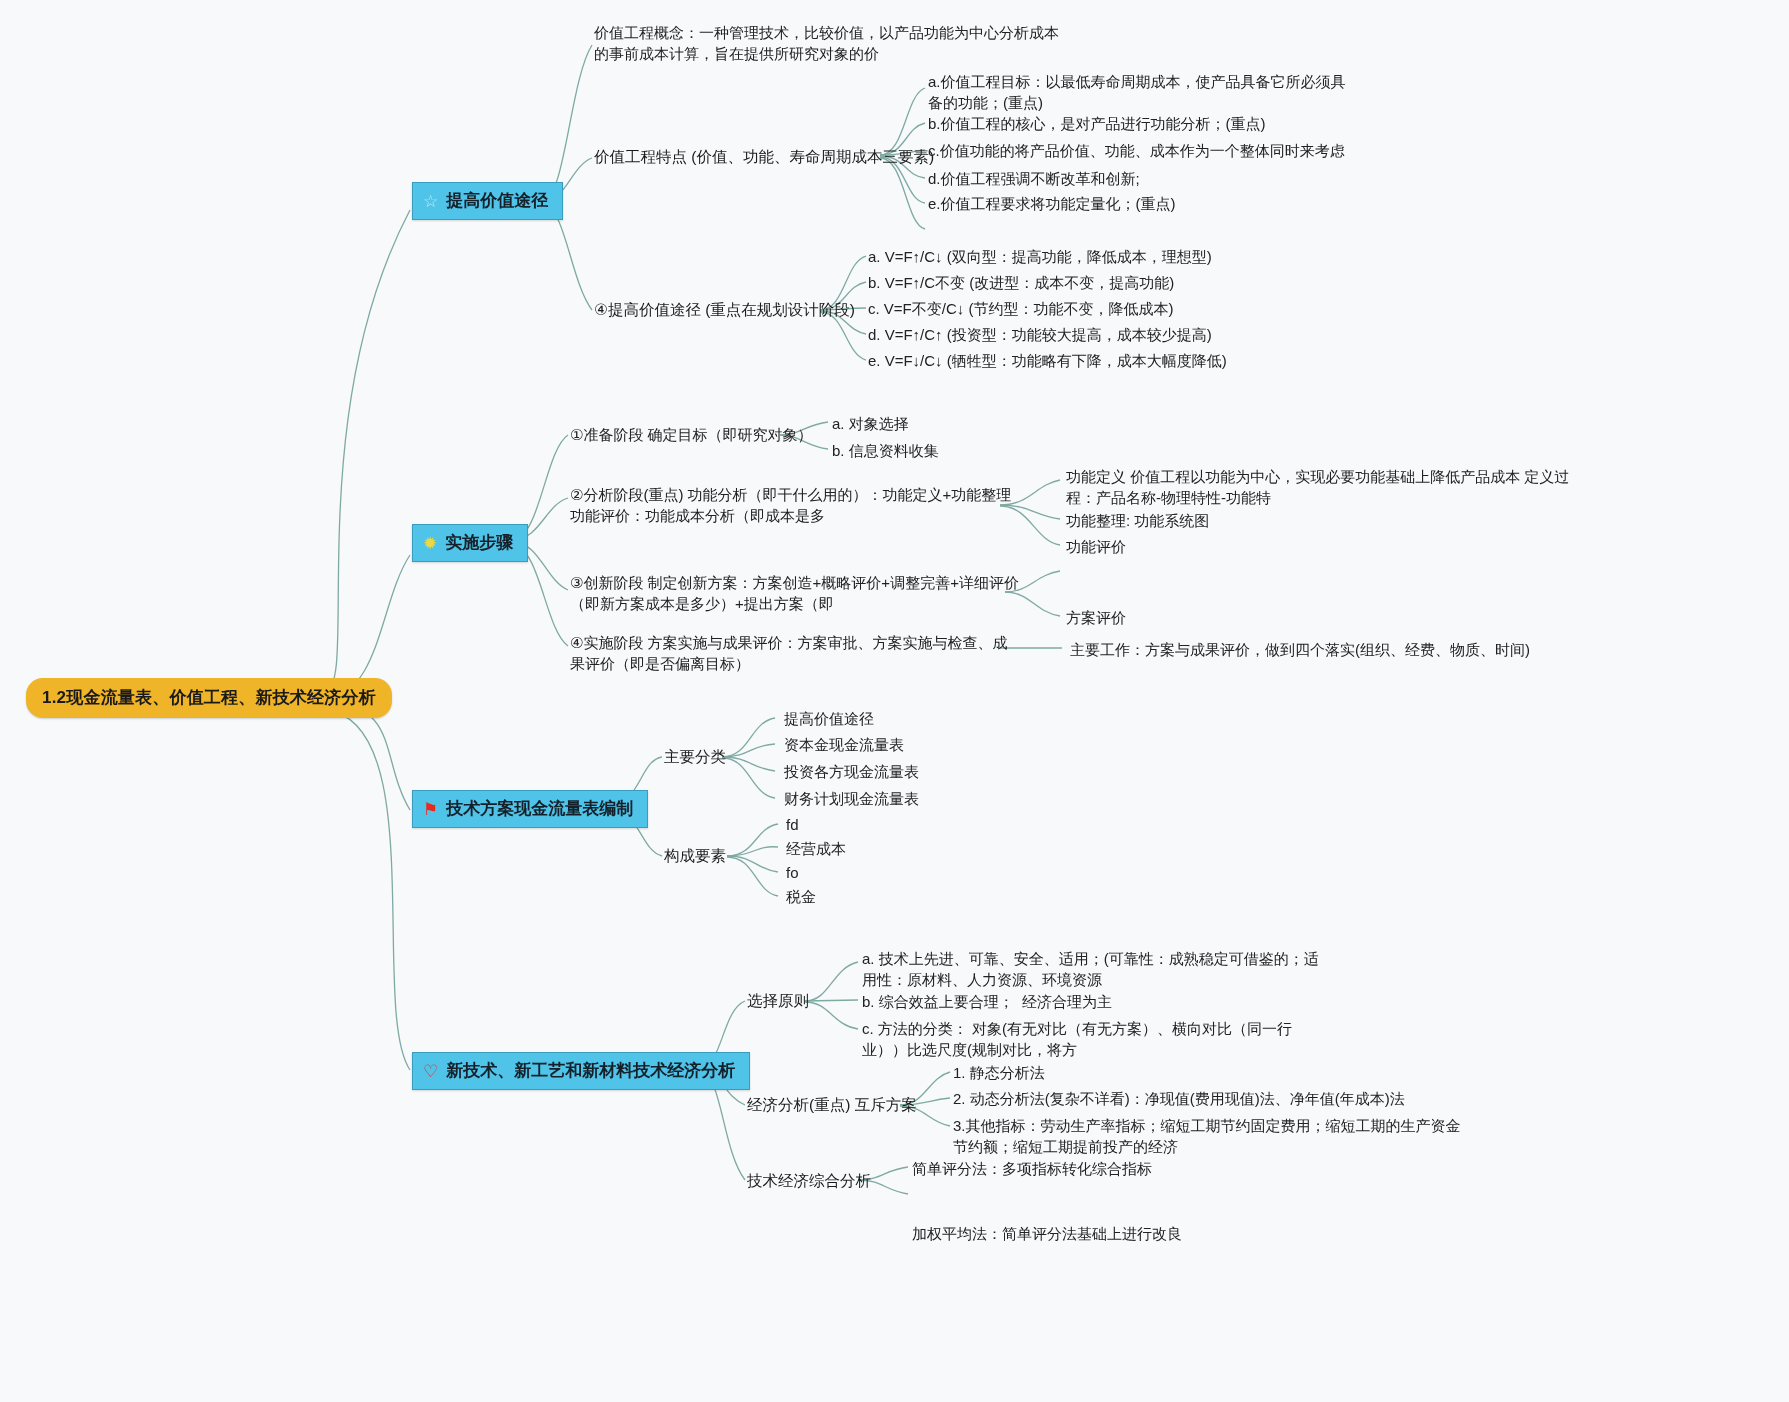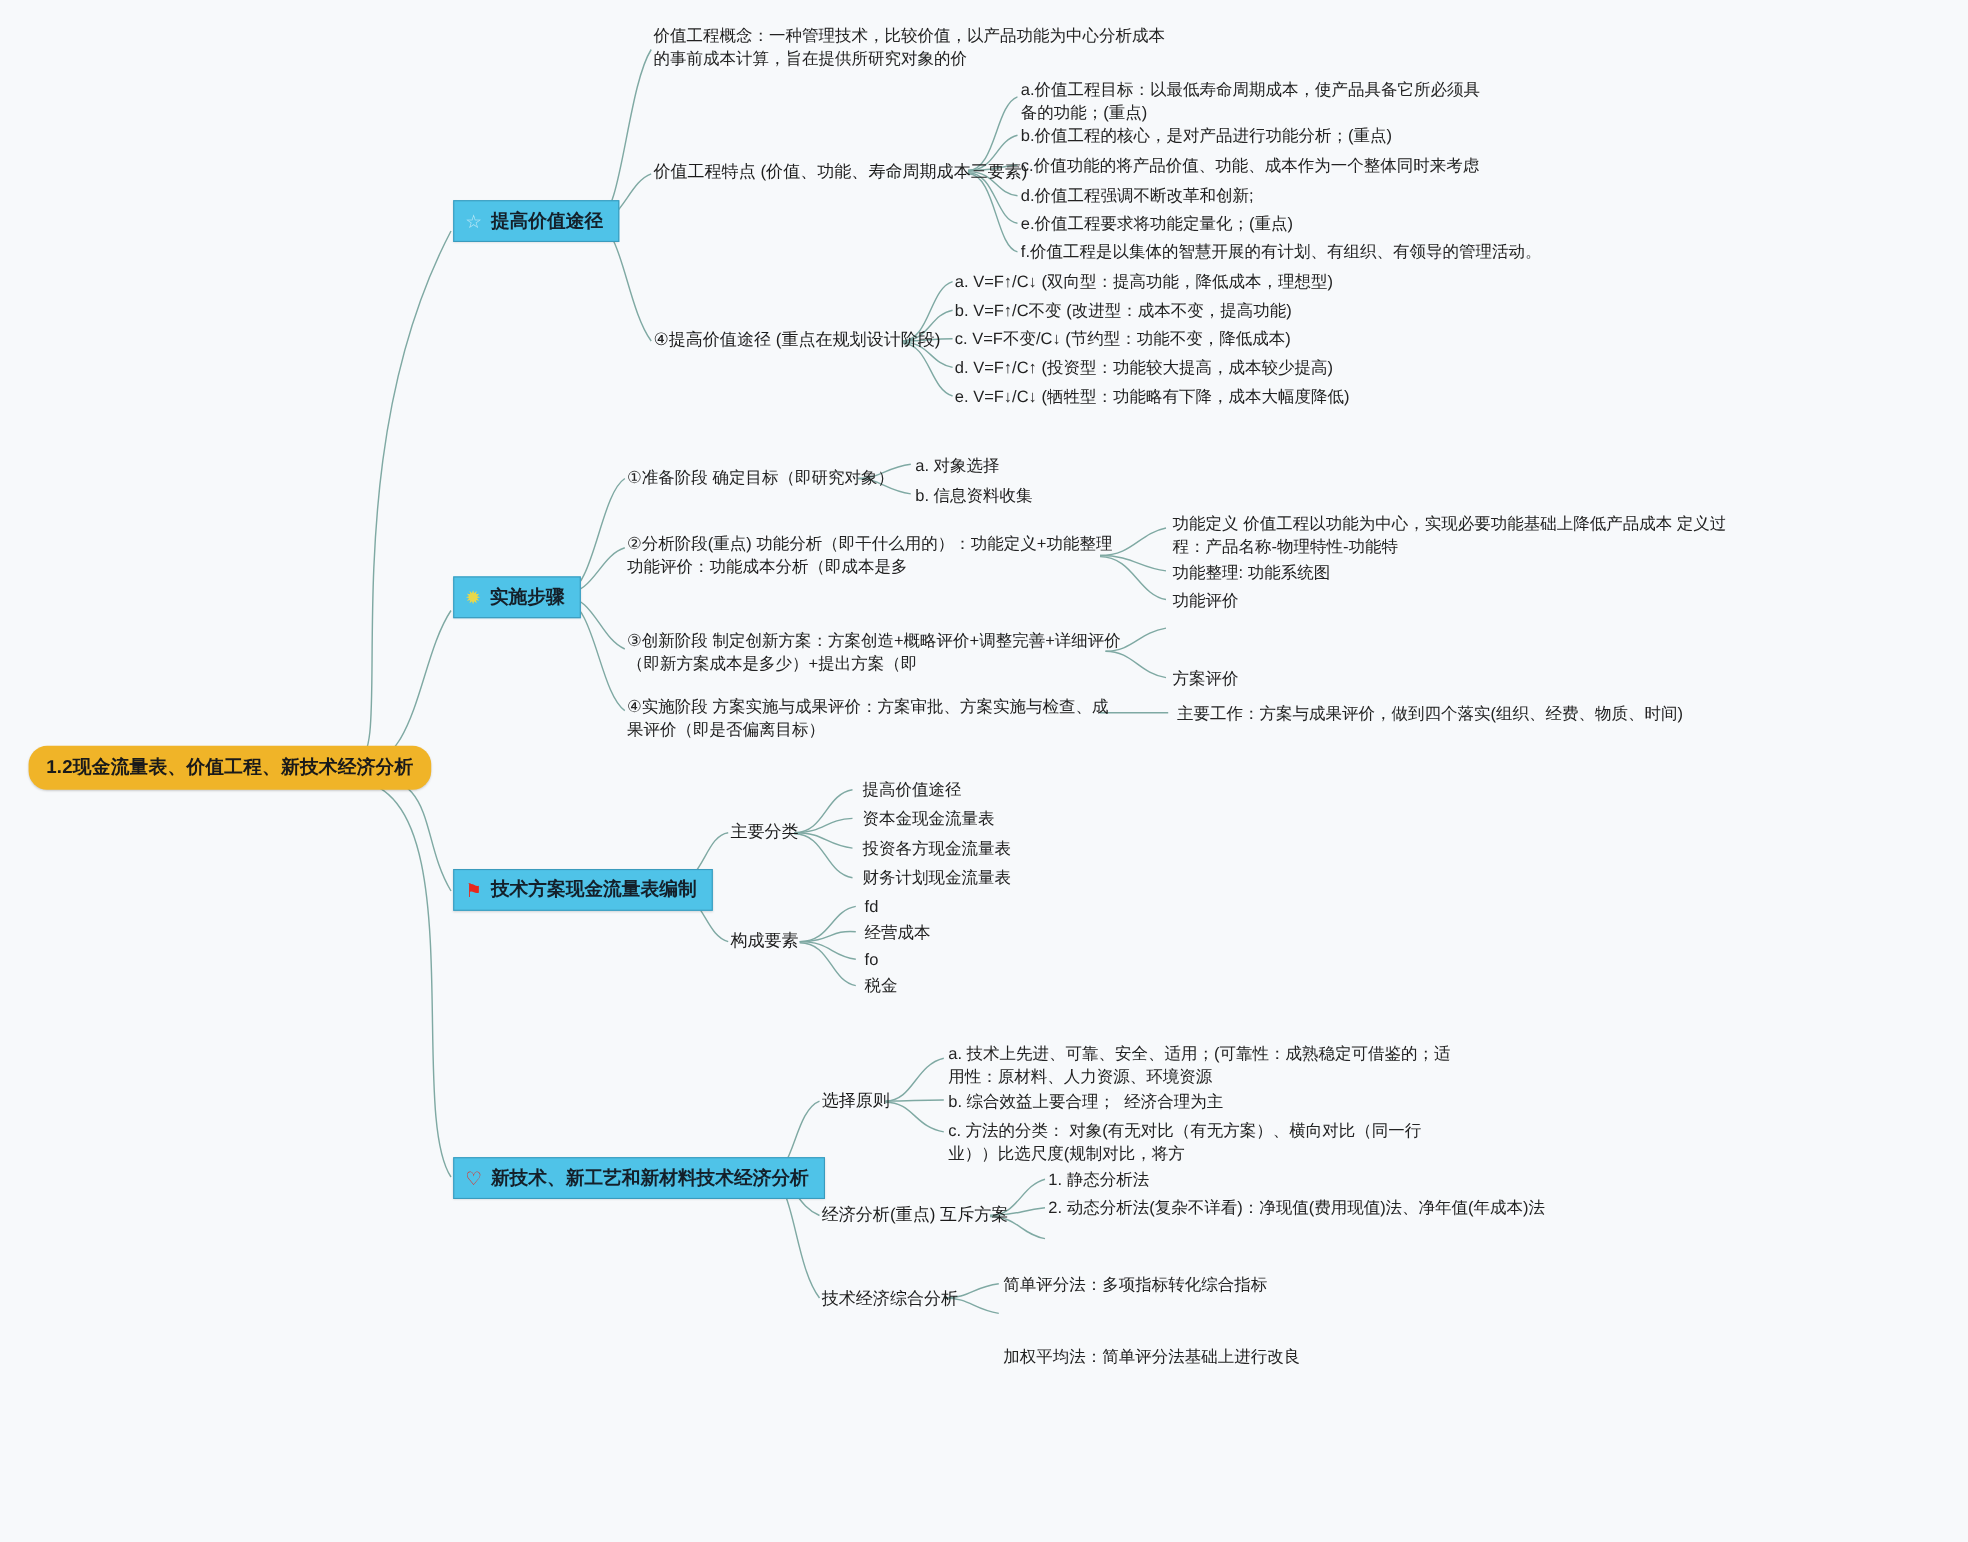--- a/index.html
+++ b/index.html
@@ -139,21 +139,20 @@
 
   <div class="node t w-b" style="left:594px;top:22px;">价值工程概念：一种管理技术，比较价值，以产品功能为中心分析成本的事前成本计算，旨在提供所研究对象的价</div>
 
   <div class="node lbl" style="left:594px;top:146px;">价值工程特点 (价值、功能、寿命周期成本三要素)</div>
 
   <div class="node t w-c" style="left:928px;top:71px;">a.价值工程目标：以最低寿命周期成本，使产品具备它所必须具备的功能；(重点)</div>
   <div class="node t" style="left:928px;top:113px;">b.价值工程的核心，是对产品进行功能分析；(重点)</div>
   <div class="node t" style="left:928px;top:140px;">c.价值功能的将产品价值、功能、成本作为一个整体同时来考虑</div>
   <div class="node t" style="left:928px;top:168px;">d.价值工程强调不断改革和创新;</div>
   <div class="node t" style="left:928px;top:193px;">e.价值工程要求将功能定量化；(重点)</div>
-  <div class="node t" style="left:928px;top:219px;">f.价值工程是以集体的智慧开展的有计划、有组织、有领导的管理活动。</div>
 
   <div class="node lbl" style="left:594px;top:299px;">④提高价值途径 (重点在规划设计阶段)</div>
 
   <div class="node t" style="left:868px;top:246px;">a. V=F↑/C↓ (双向型：提高功能，降低成本，理想型)</div>
   <div class="node t" style="left:868px;top:272px;">b. V=F↑/C不变 (改进型：成本不变，提高功能)</div>
   <div class="node t" style="left:868px;top:298px;">c. V=F不变/C↓ (节约型：功能不变，降低成本)</div>
   <div class="node t" style="left:868px;top:324px;">d. V=F↑/C↑ (投资型：功能较大提高，成本较少提高)</div>
   <div class="node t" style="left:868px;top:350px;">e. V=F↓/C↓ (牺牲型：功能略有下降，成本大幅度降低)</div>
 
   <div class="node branch" style="left:412px;top:524px;">
@@ -199,18 +198,19 @@
   </div>
 
   <div class="node lbl" style="left:747px;top:990px;">选择原则</div>
   <div class="node t w-g" style="left:862px;top:948px;">a. 技术上先进、可靠、安全、适用；(可靠性：成熟稳定可借鉴的；适用性：原材料、人力资源、环境资源</div>
   <div class="node t" style="left:862px;top:991px;">b. 综合效益上要合理；  经济合理为主</div>
   <div class="node t w-e" style="left:862px;top:1018px;">c. 方法的分类： 对象(有无对比（有无方案）、横向对比（同一行业））比选尺度(规制对比，将方</div>
 
   <div class="node lbl" style="left:747px;top:1094px;text-align:right;">经济分析(重点) 互斥方案</div>
   <div class="node t" style="left:953px;top:1062px;">1. 静态分析法</div>
   <div class="node t" style="left:953px;top:1088px;">2. 动态分析法(复杂不详看)：净现值(费用现值)法、净年值(年成本)法</div>
+  <div class="node t w-h" style="left:953px;top:1115px;">3.其他指标：劳动生产率指标；缩短工期节约固定费用；缩短工期的生产资金节约额；缩短工期提前投产的经济</div>
 
   <div class="node lbl" style="left:747px;top:1170px;">技术经济综合分析</div>
   <div class="node t" style="left:912px;top:1158px;">简单评分法：多项指标转化综合指标</div>
   <div class="node t" style="left:912px;top:1185px;margin-top:38px;">加权平均法：简单评分法基础上进行改良</div>
 
 </div>
 
 </body></html>

